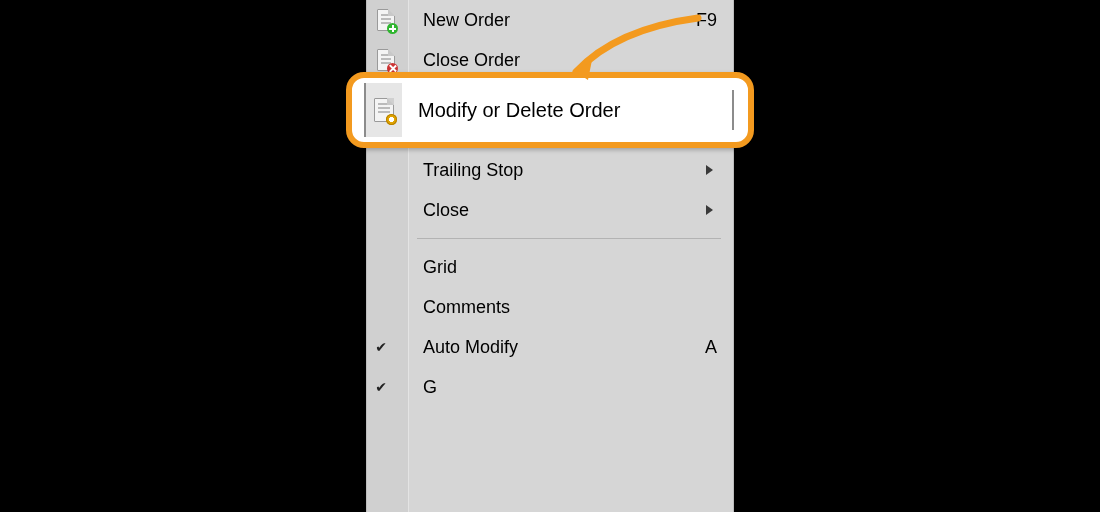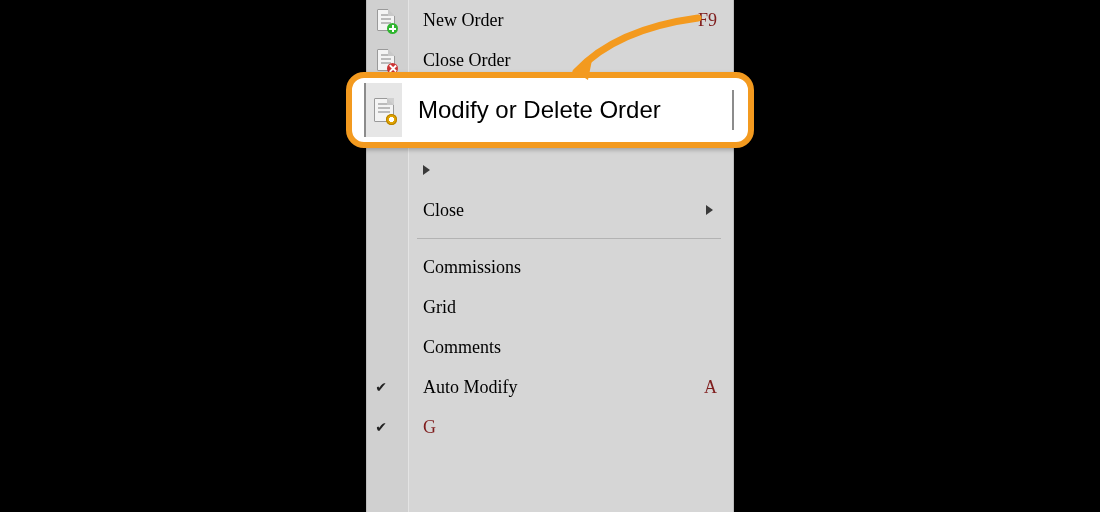--- a/index.html
+++ b/index.html
@@ -34,24 +34,23 @@
       border-right: 1px solid #e4e4e4;
     }
     .item {
       position: relative;
       display: flex;
       align-items: center;
       height: 40px;
       padding-left: 56px;
       padding-right: 16px;
       cursor: default;
-      font-family: Liberation Serif, serif;
     }
     .item .label { flex: 1; }
-    .item .shortcut { color: #7f1d1d; }
+    .item .shortcut { color: #000000; }
     .item .arrow {
       width: 0; height: 0;
       border-top: 5px solid transparent;
       border-bottom: 5px solid transparent;
       border-left: 7px solid #3a3a3a;
       margin-right: 4px;
     }
     .sep {
       margin: 8px 12px 8px 50px;
       height: 1px;
@@ -140,21 +139,21 @@
       justify-content: center;
       position: relative;
     }
     .highlight-wrap .doc-icon.hl {
       position: relative;
       left: 0; top: 0; transform: none;
       width: 20px; height: 24px;
     }
     .highlight-wrap .hl-label {
       padding-left: 16px;
-      font-size: 24px;
+      font-size: 20px;
     }
     .highlight-wrap .hl-right {
       position: absolute;
       right: 14px;
       top: 12px;
       bottom: 12px;
       width: 2px;
       background: #8c8c8c;
     }
 
@@ -187,32 +186,30 @@
     <div class="doc-icon">
       <span class="fold"></span>
         <span class="badge x"></span>
     </div>
     <span class="label">Close Order</span>
   </div>
 
   <div style="height:70px"></div>
 
   <div class="item">
+    <span class="label">Trailing Stop</span>
     <span class="arrow"></span>
   </div>
   <div class="item">
     <span class="label">Close</span>
     <span class="arrow"></span>
   </div>
 
   <div class="sep"></div>
 
-  <div class="item">
-    <span class="label">Commissions</span>
-  </div>
   <div class="item">
     <span class="label">Grid</span>
   </div>
   <div class="item">
     <span class="label">Comments</span>
   </div>
   <div class="item">
     <span class="check">✔</span>
     <span class="label">Auto Modify</span>
     <span class="shortcut">A</span>

